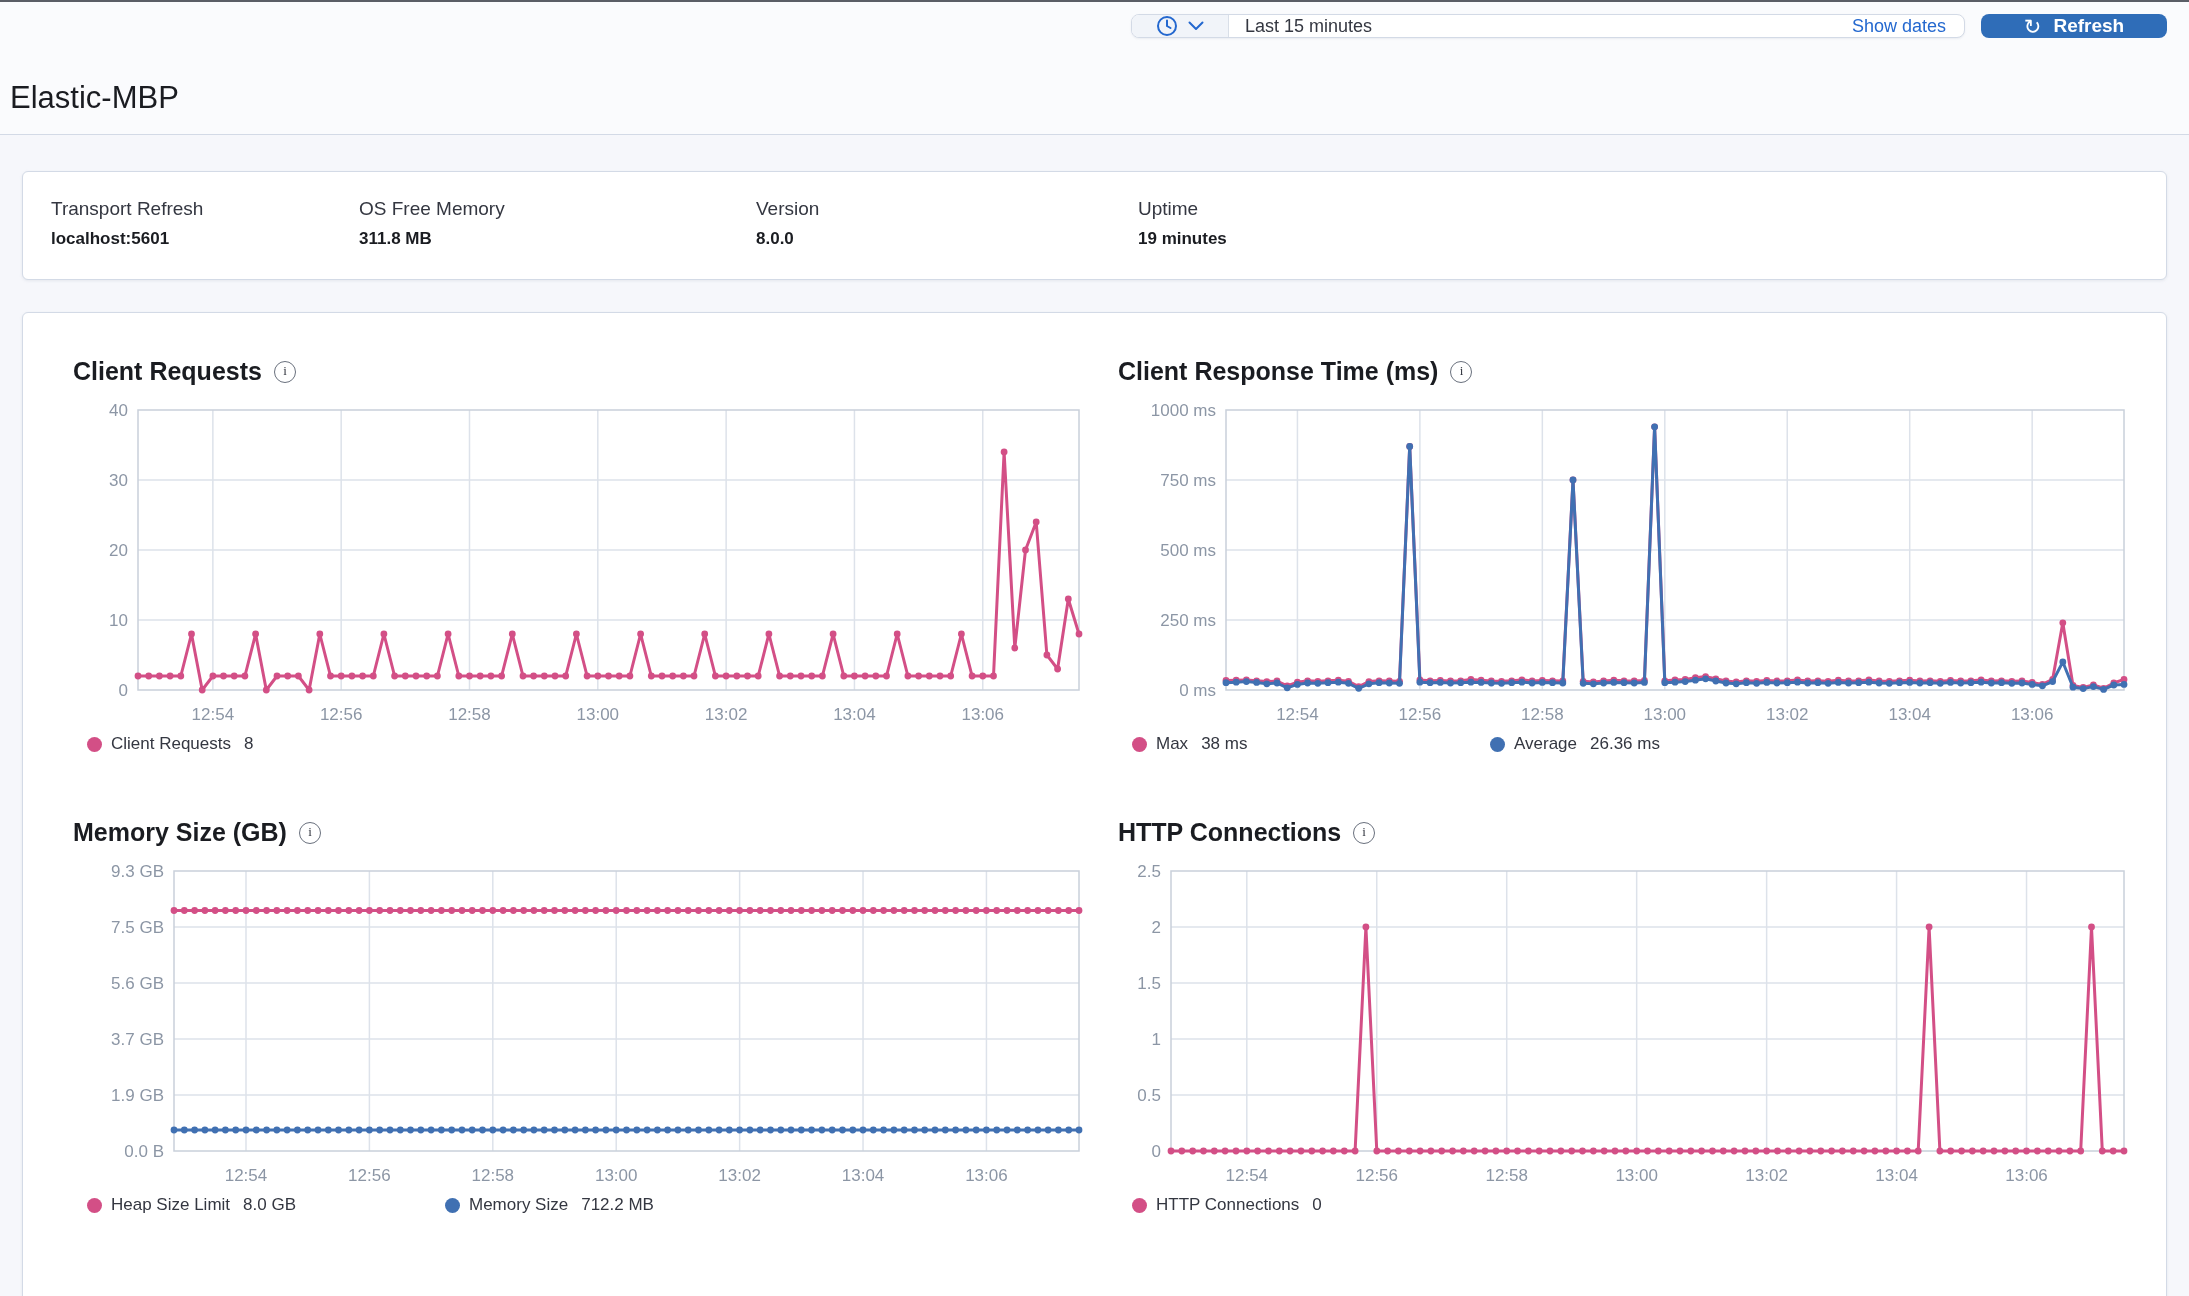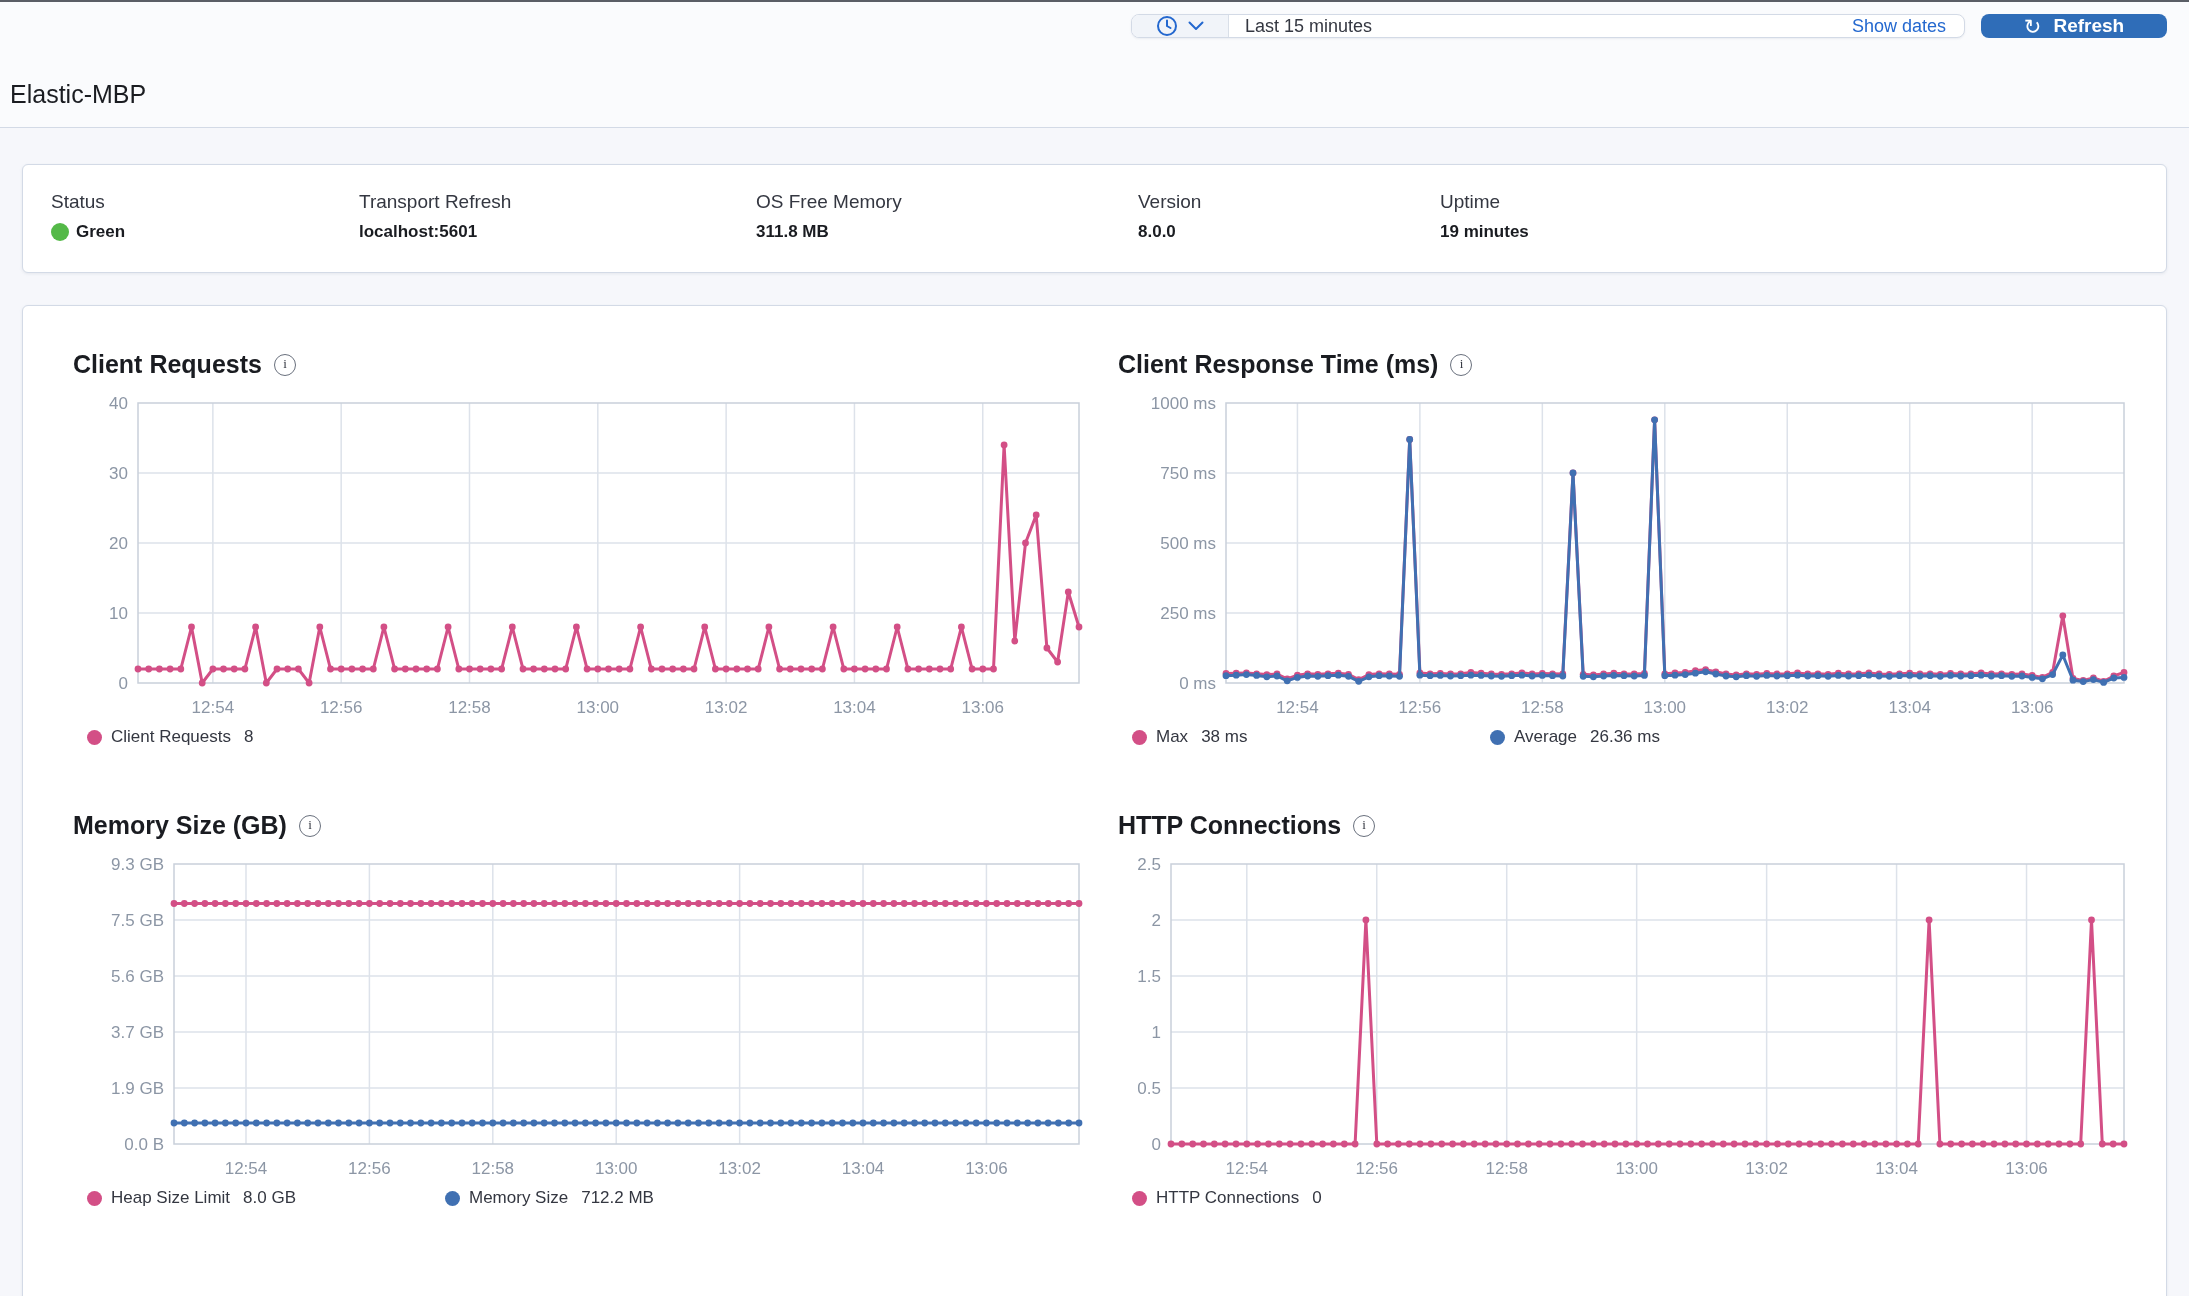--- a/index.html
+++ b/index.html
@@ -11,21 +11,21 @@
   }
   .top-strip{height:2px;background:#5a5e66;}
   .page-top{background:#fafbfd;padding:0 0 0 0;}
   .topbar{position:absolute;top:14px;right:22px;display:flex;gap:16px;align-items:flex-start;height:54px;}
   .picker{width:832px;display:flex;align-items:center;background:#ffffff;border:1px solid #d3dae6;border-radius:8px;overflow:hidden;box-shadow:0 1px 2px rgba(152,162,179,.15);}
   .quick-select{width:96px;height:100%;display:flex;align-items:center;justify-content:center;gap:10px;background:#f1f4f9;border-right:1px solid #d9dfe8;cursor:pointer;}
   .picker-value{flex:1;padding-left:16px;font-size:18px;color:#343741;cursor:pointer;}
   .show-dates{padding-right:18px;font-size:18px;color:#2468cf;cursor:pointer;white-space:nowrap;}
   .refresh-btn{width:186px;background:#2f6db8;border:none;border-radius:8px;color:#fff;font-size:19px;font-weight:600;font-family:"Liberation Sans",sans-serif;display:flex;align-items:center;justify-content:center;gap:12px;cursor:pointer;}
   .refresh-glyph{font-size:21px;font-weight:400;line-height:1;}
-  .page-title{font-size:25px;font-weight:400;color:#1a1c21;padding:78px 0 18px 10px;margin:0;background:#fafbfd;}
+  .page-title{font-size:31px;font-weight:400;color:#1a1c21;padding:78px 0 18px 10px;margin:0;background:#fafbfd;}
   .hdr-divider{height:1px;background:#d3dae6;}
   .panel{background:#ffffff;border:1px solid #d3dae6;border-radius:6px;margin:0 22px;box-shadow:0 1px 3px rgba(152,162,179,.18);}
   .status-panel{margin-top:36px;padding:26px 28px 30px 28px;}
   .status-grid{display:flex;width:1560px;}
   .status-col{display:flex;flex-direction:column;}
   .status-col:nth-child(1){width:308px;}
   .status-col:nth-child(2){width:397px;}
   .status-col:nth-child(3){width:382px;}
   .status-col:nth-child(4){width:302px;}
   .status-label{font-size:19px;color:#343741;}
@@ -69,27 +69,20 @@
       <span class="refresh-glyph">↻</span>
       <span>Refresh</span>
     </button>
   </div>
   <h1 class="page-title">Elastic-MBP</h1>
 </div>
 <div class="hdr-divider"></div>
 
 <div class="panel status-panel">
   <div class="status-grid">
-    <div class="status-col">
-      <span class="status-label">Status</span>
-      <span class="status-value">
-        <span class="health-dot" style="background: rgb(84, 185, 72);"></span>
-        <span>Green</span>
-      </span>
-    </div>
     <div class="status-col">
       <span class="status-label">Transport Refresh</span>
       <span class="status-value">localhost:5601</span>
     </div>
     <div class="status-col">
       <span class="status-label">OS Free Memory</span>
       <span class="status-value">311.8 MB</span>
     </div>
     <div class="status-col">
       <span class="status-label">Version</span>

